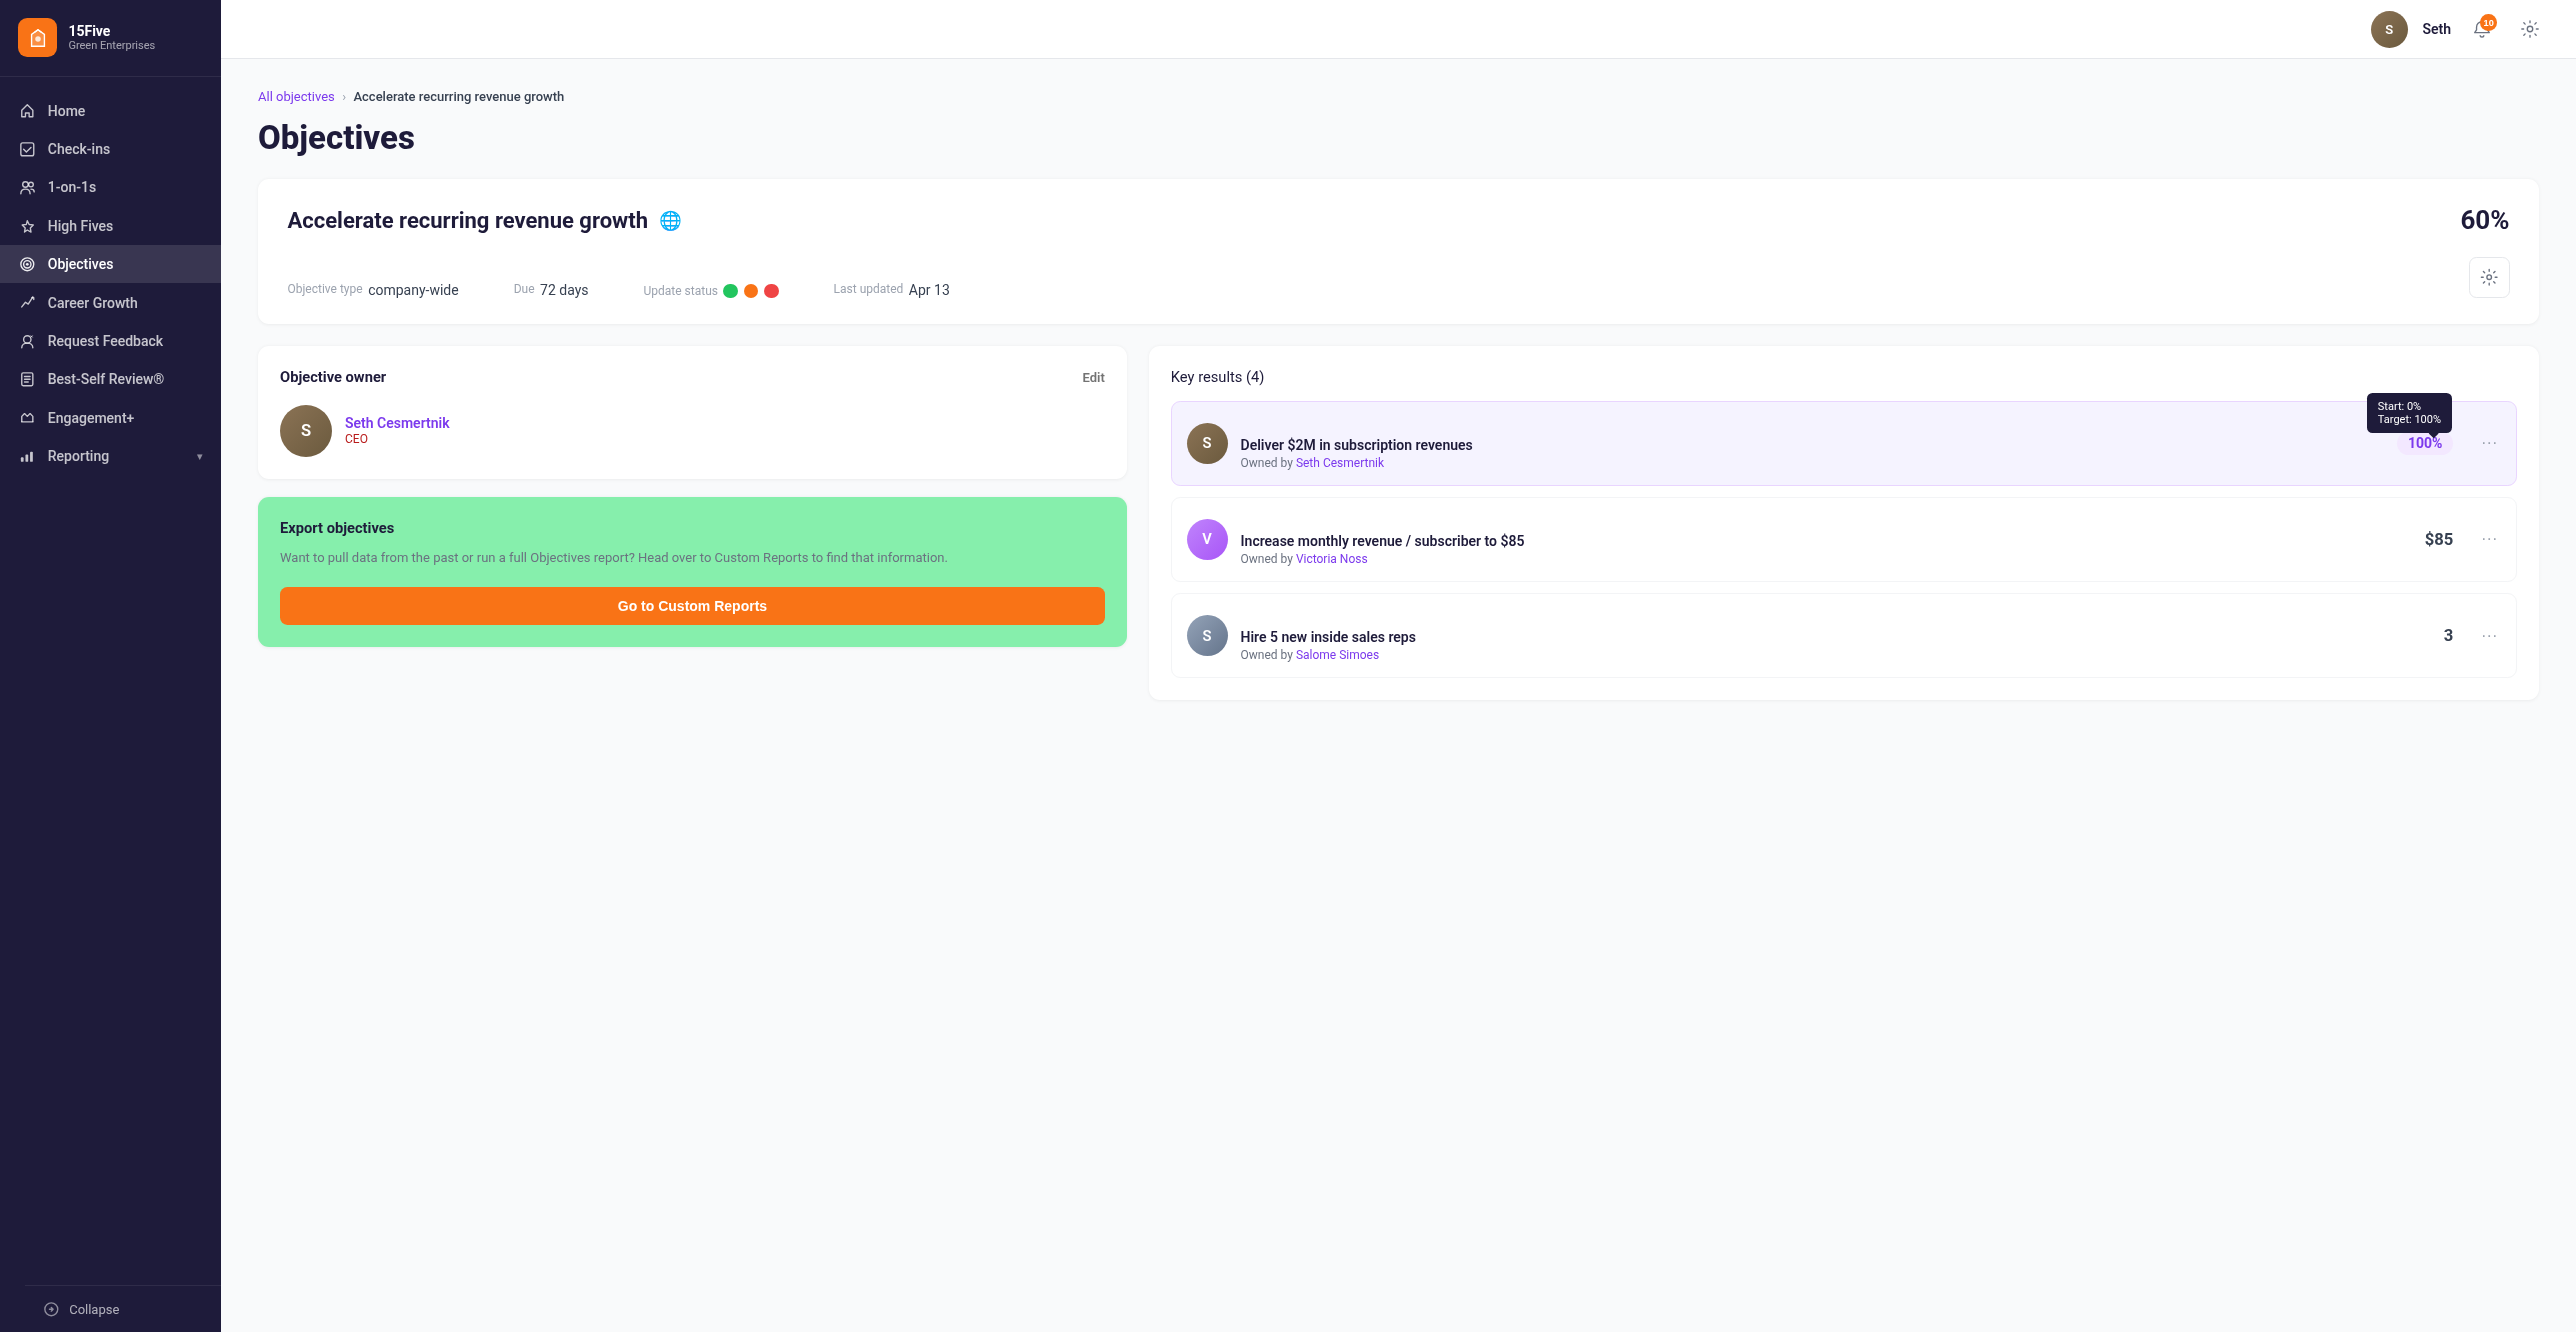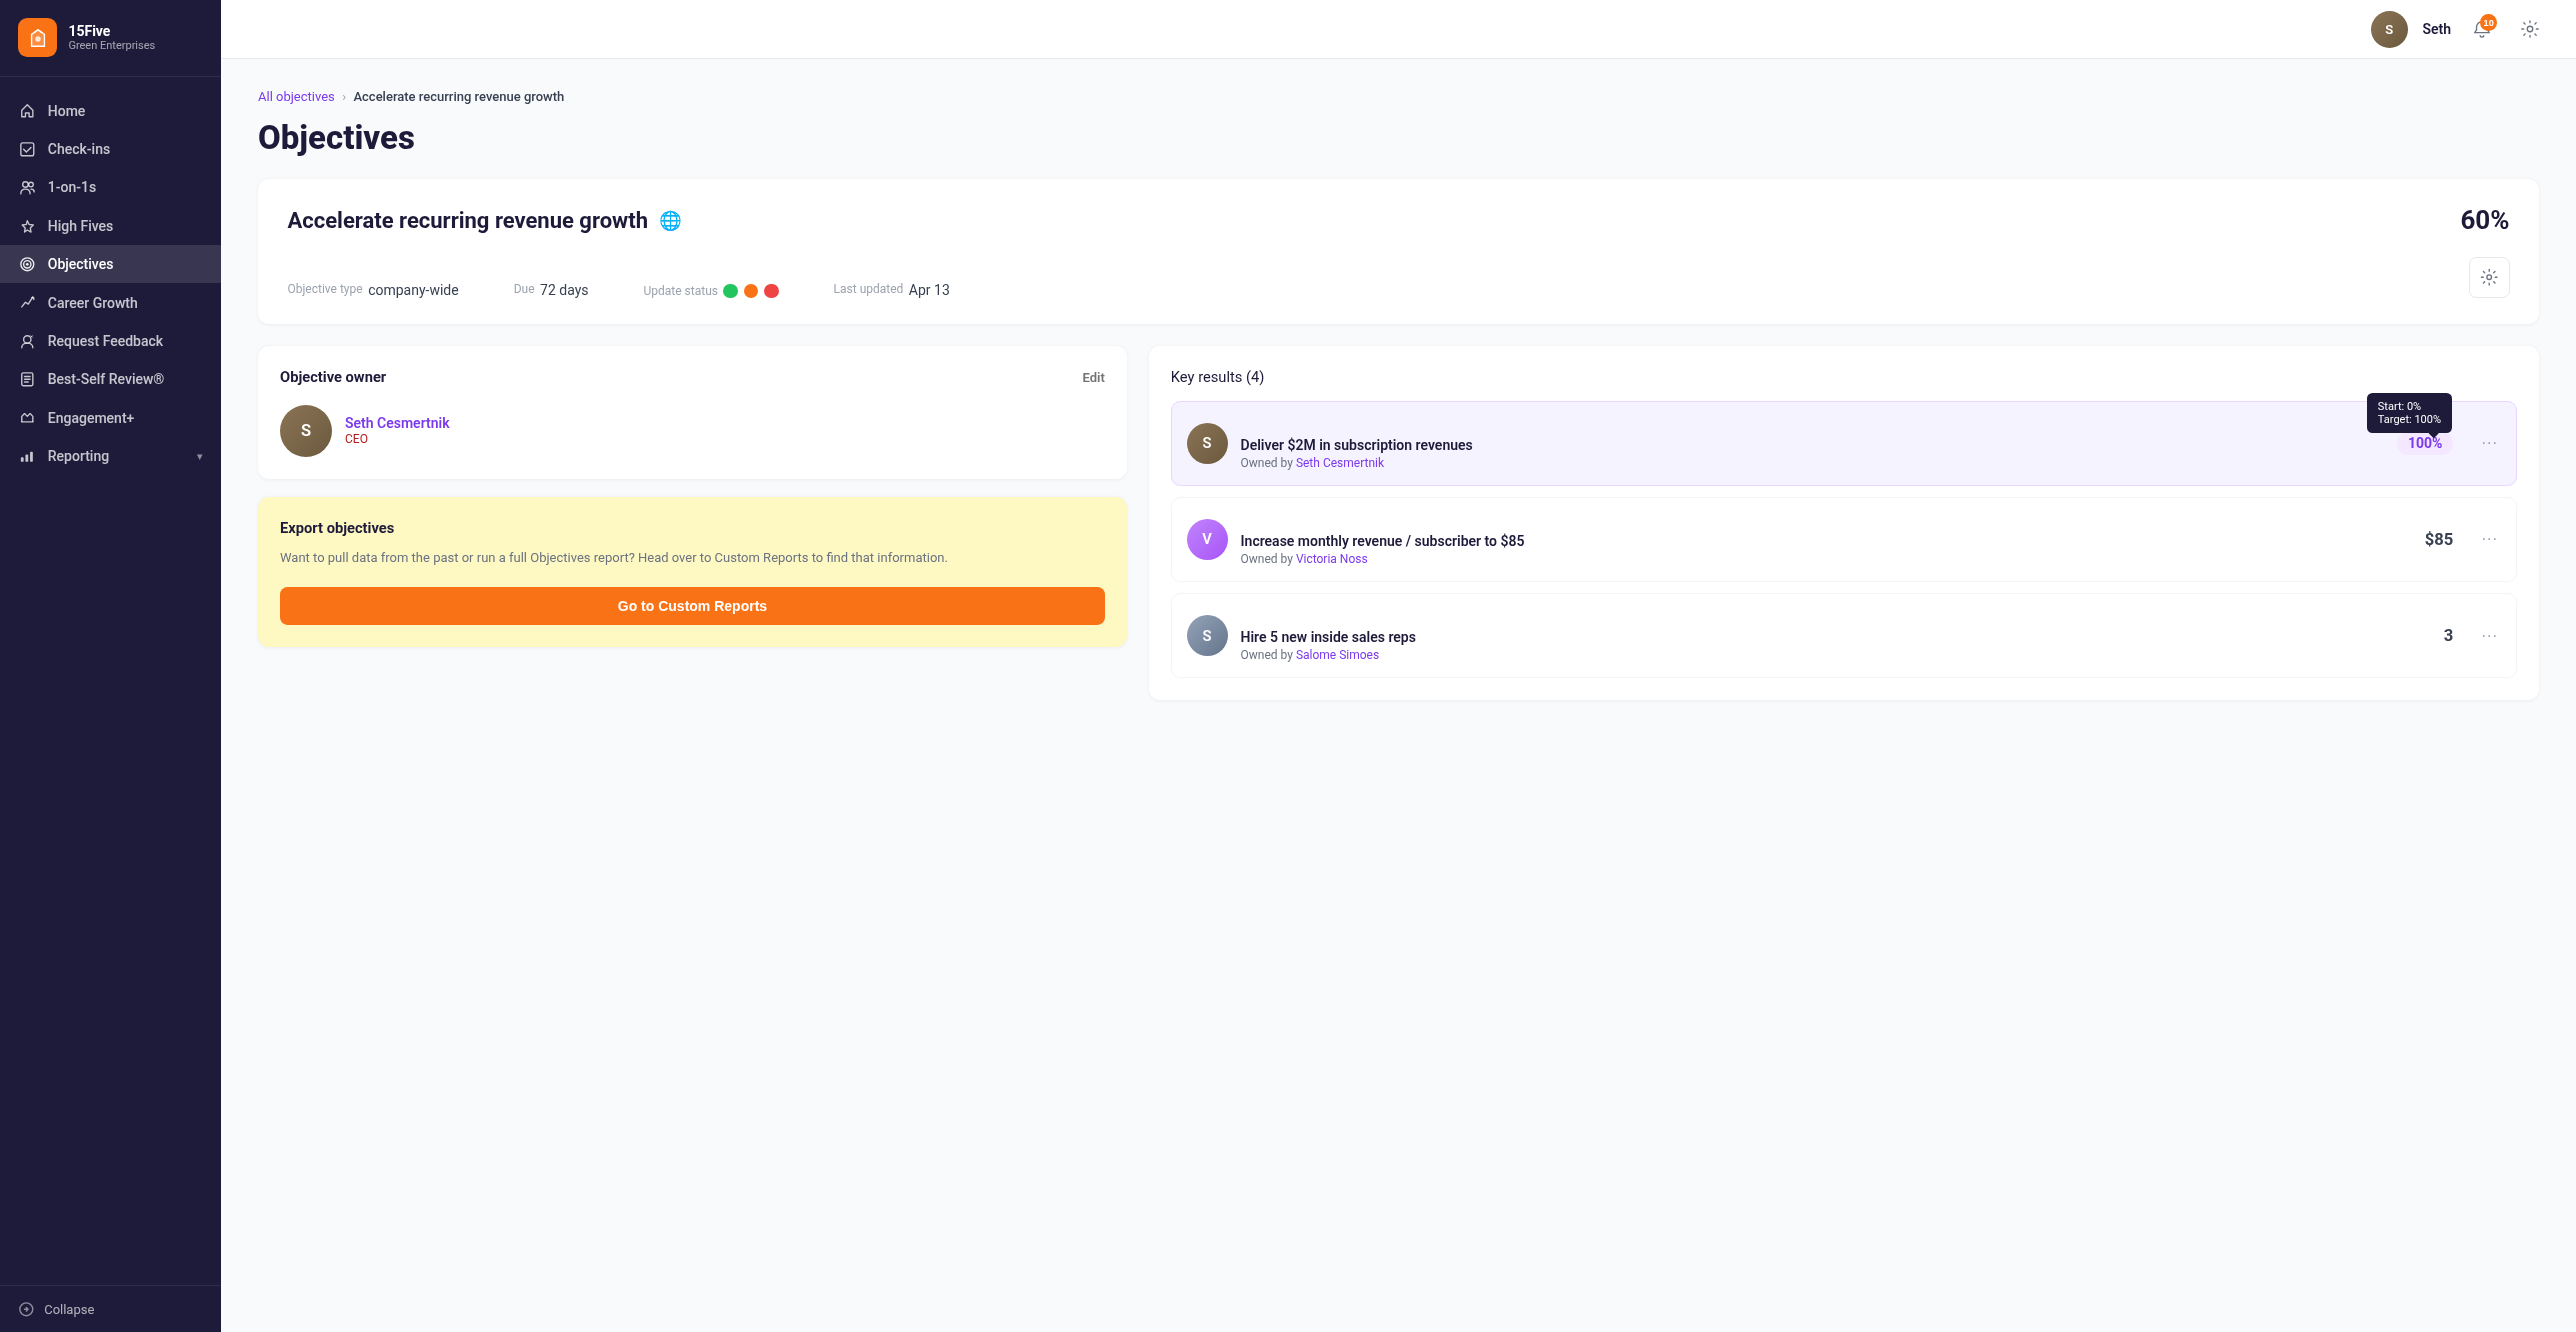--- a/index.html
+++ b/index.html
@@ -50,20 +50,21 @@
       font-weight: 500;
       transition: background 0.15s;
       border-radius: 0;
     }
     .nav-item.active { background: rgba(255,255,255,0.12); color: #fff; }
     .nav-item .nav-icon { width: 18.4px; height: 18.4px; display: flex; align-items: center; justify-content: center; flex-shrink: 0; }
 
     .sidebar-footer {
       padding: 14.7px 18.4px;
       border-top: 0.9px solid rgba(255,255,255,0.08);
+      margin-left: 25px;
     }
     .collapse-item {
       display: flex;
       align-items: center;
       gap: 9.2px;
       color: rgba(255,255,255,0.65);
       font-size: 13px;
       cursor: pointer;
     }
 
@@ -255,21 +256,21 @@
       font-size: 16.6px;
       font-weight: 600;
       flex-shrink: 0;
       overflow: hidden;
     }
     .owner-details { display: flex; flex-direction: column; gap: 1.8px; }
     .owner-name { font-size: 14px; font-weight: 600; color: #7c3aed; cursor: pointer; }
     .owner-role { font-size: 12px; color: #b91c1c; }
 
     .export-card {
-      background: #fef9c3;
+      background: #86efac;
       border-radius: 11px;
       padding: 22px;
       box-shadow: 0 0.9px 3.7px rgba(0,0,0,0.06);
     }
     .export-title { font-size: 14.7px; font-weight: 700; color: #1e1b3a; margin-bottom: 11px; }
     .export-desc { font-size: 13px; color: #6b7280; line-height: 1.6; margin-bottom: 18.4px; }
     .export-btn {
       background: #f97316;
       color: #fff;
       border: none;

